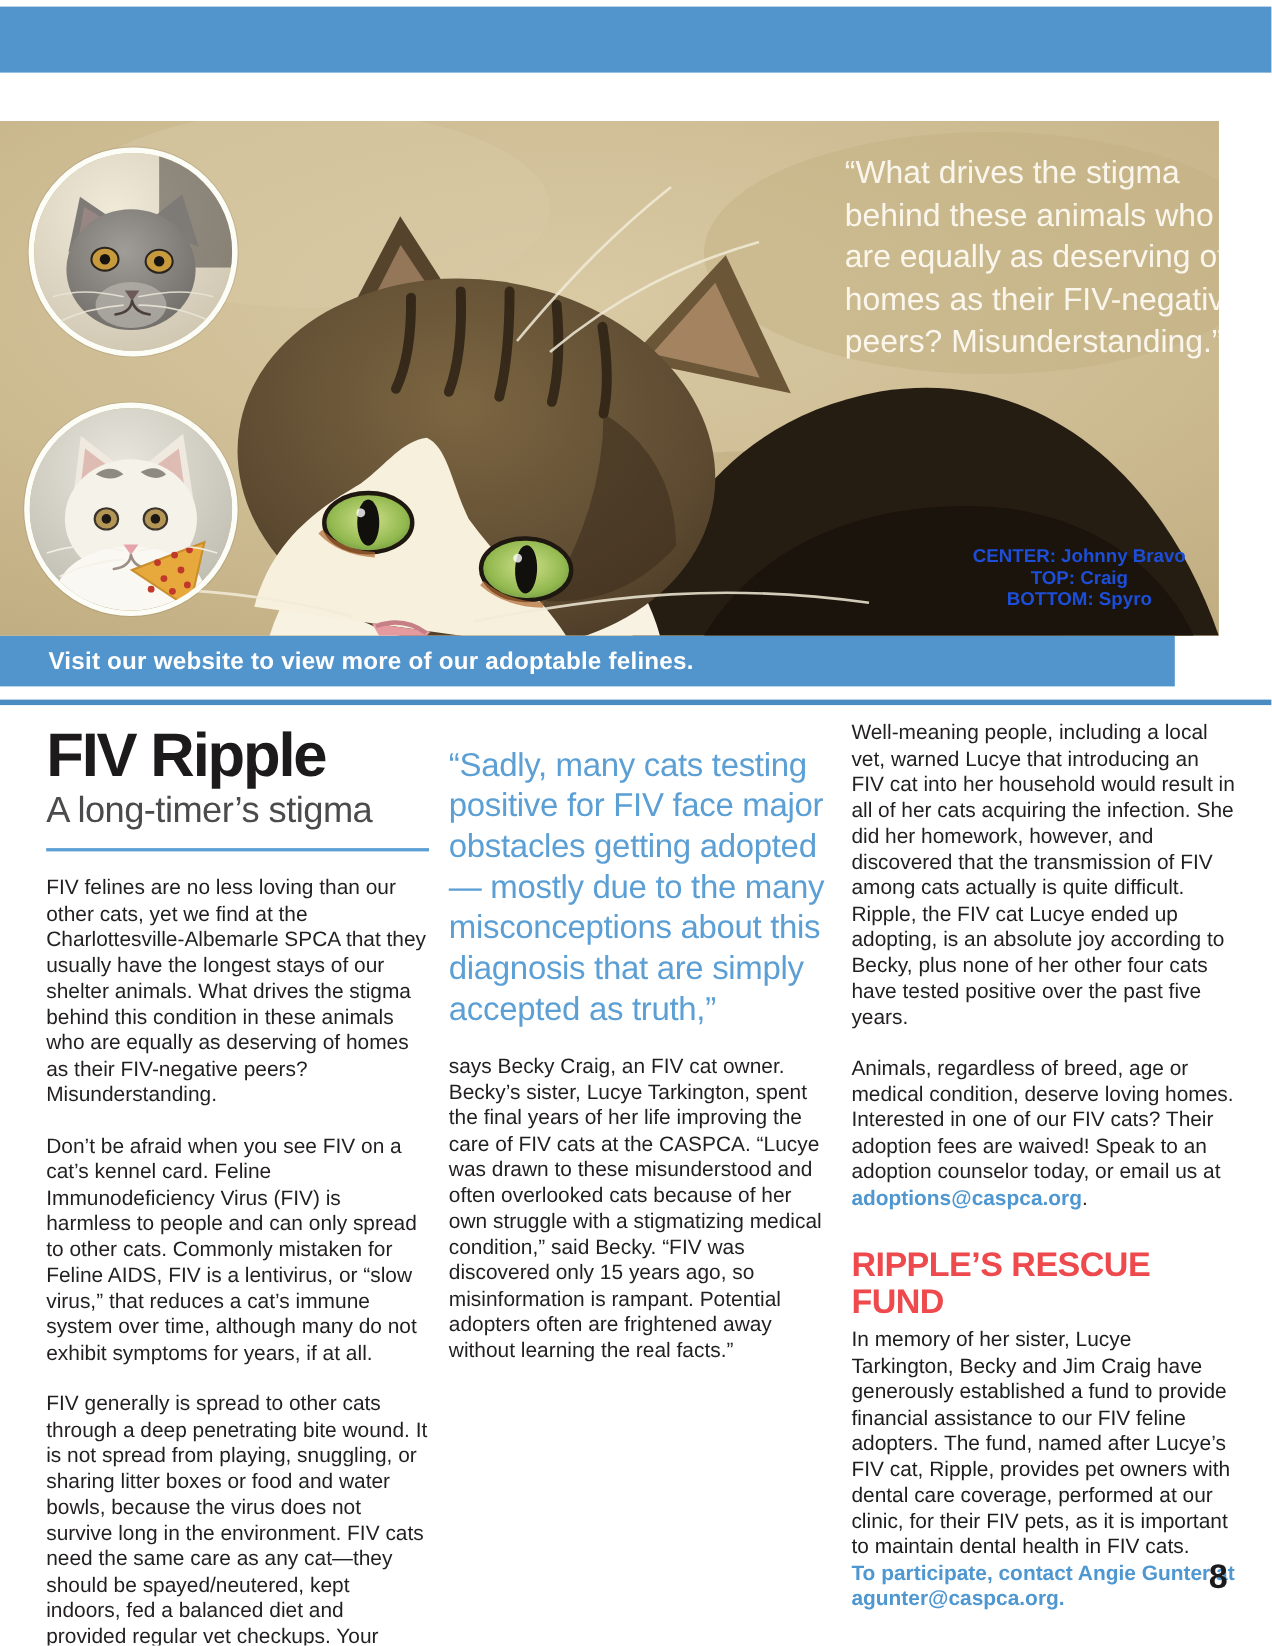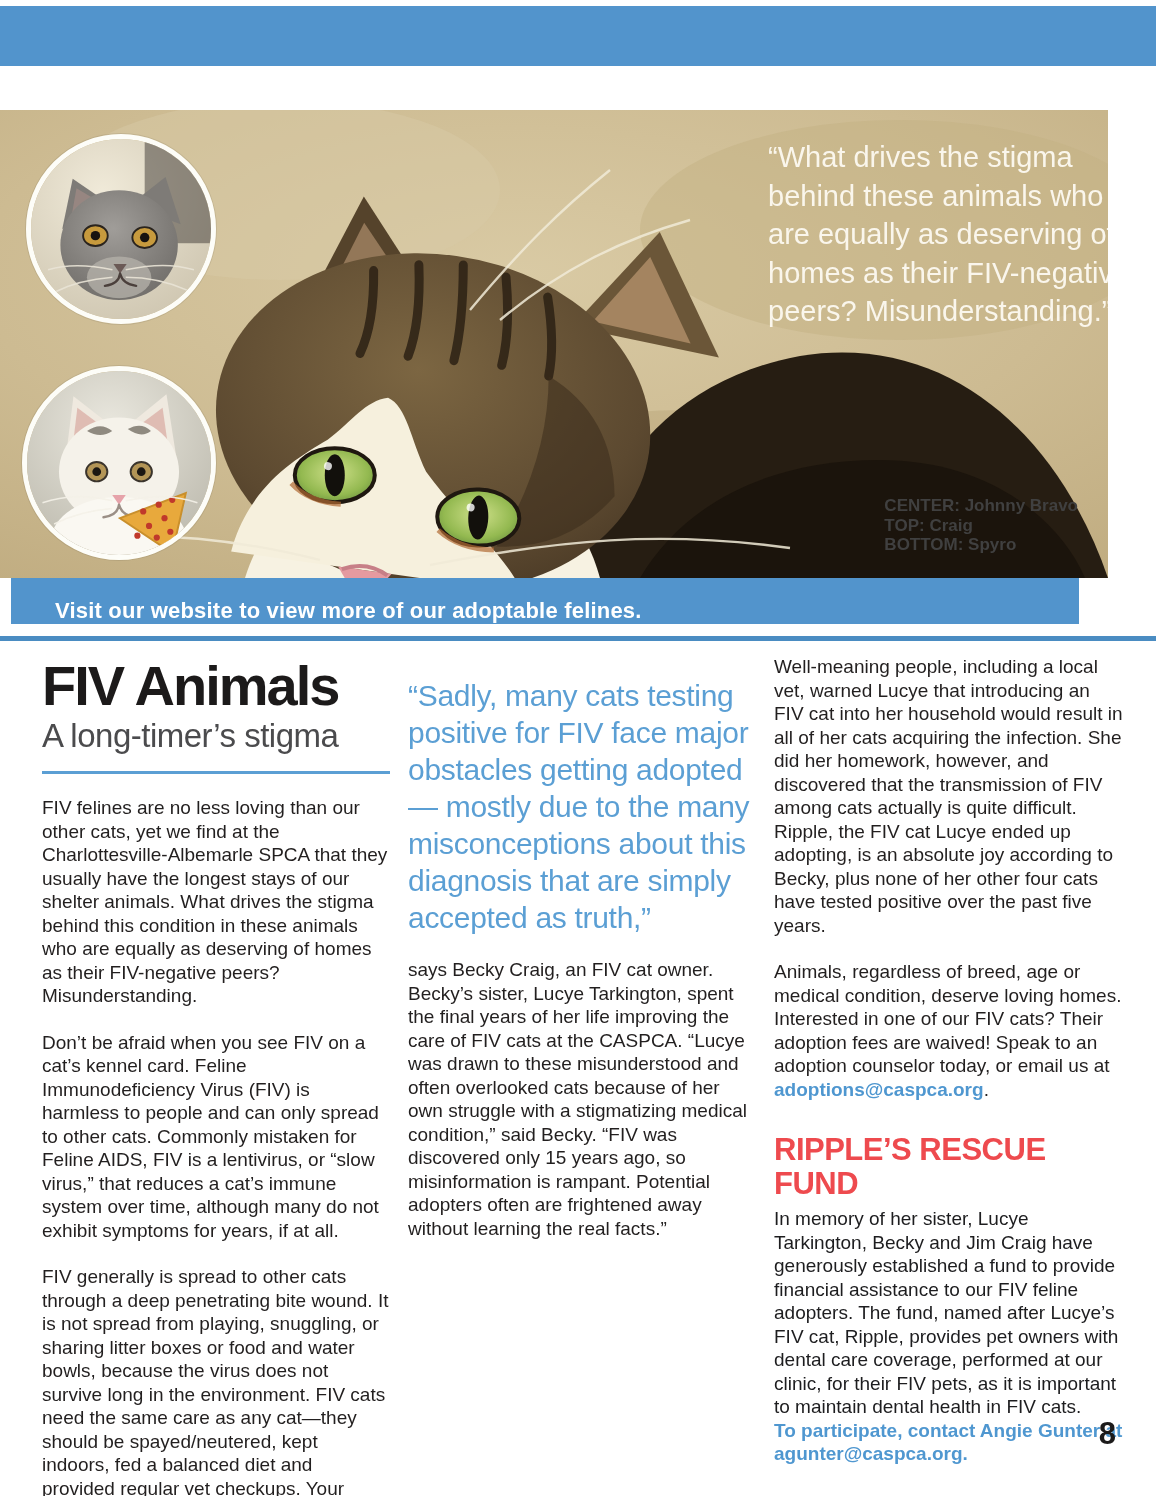--- a/index.html
+++ b/index.html
@@ -22,27 +22,27 @@
   .hero svg.main{position:absolute;inset:0;z-index:1;}
   .inset{position:absolute;border:5px solid #fdfdf8;border-radius:50%;overflow:hidden;z-index:3;box-shadow:0 0 0 1px rgba(0,0,0,.08);}
   .inset svg{display:block;}
   .inset1{left:26px;top:24px;width:190px;height:190px;}
   .inset2{left:22px;top:256px;width:194px;height:194px;}
   .hero-quote{
     position:absolute;z-index:2;left:768px;top:28px;width:372px;
     font-size:29px;line-height:38.5px;color:#faf6ec;font-weight:400;
   }
   .hero-credits{
-    position:absolute;z-index:2;right:30px;top:386px;text-align:left;
-    font-size:17px;line-height:19.5px;font-weight:bold;color:#404040;
+    position:absolute;z-index:2;right:30px;top:386px;text-align:center;
+    font-size:17px;line-height:19.5px;font-weight:bold;color:#1d4ed8;
   }
   
   .banner{
-    position:absolute;top:578px;left:11px;width:1068px;height:46px;background:var(--banner-blue);
-    display:flex;align-items:flex-end;padding-left:44px;
+    position:absolute;top:578px;left:0;width:1068px;height:46px;background:var(--banner-blue);
+    display:flex;align-items:center;padding-left:44px;
   }
   .banner span{font-size:22px;font-weight:bold;color:#ffffff;letter-spacing:.2px;}
   .divider{position:absolute;top:636px;left:0;width:1156px;height:5px;background:var(--rule-blue);}
   
   .article{position:absolute;top:655px;left:42px;width:1080px;display:flex;gap:18px;}
   .col{width:348px;flex:0 0 348px;}
   .col3{flex-basis:350px;width:350px;}
   .article p{font-size:19px;line-height:23.5px;margin:0 0 23px 0;}
   .title{font-size:56px;line-height:58px;font-weight:bold;letter-spacing:-2px;color:#1c1a1a;margin-top:2px;}
   .subtitle{font-size:33px;line-height:38px;font-weight:400;letter-spacing:-.5px;color:#4b4b4d;margin-top:2px;}
@@ -229,21 +229,21 @@
 </div>
 
 <div class="banner">
   <span>Visit our website to view more of our adoptable felines.</span>
 </div>
 <div class="divider"></div>
 
 <div class="article">
 
   <div class="col col1">
-    <div class="title">FIV Animals</div>
+    <div class="title">FIV Ripple</div>
     <div class="subtitle">A long-timer’s stigma</div>
     <div class="title-rule"></div>
     <p>FIV felines are no less loving than our other cats, yet we find at the Charlottesville-Albemarle SPCA that they usually have the longest stays of our shelter animals. What drives the stigma behind this condition in these animals who are equally as deserving of homes as their FIV-negative peers? Misunderstanding.</p>
     <p>Don’t be afraid when you see FIV on a cat’s kennel card. Feline Immunodeficiency Virus (FIV) is harmless to people and can only spread to other cats. Commonly mistaken for Feline AIDS, FIV is a lentivirus, or “slow virus,” that reduces a cat’s immune system over time, although many do not exhibit symptoms for years, if at all.</p>
     <p>FIV generally is spread to other cats through a deep penetrating bite wound. It is not spread from playing, snuggling, or sharing litter boxes or food and water bowls, because the virus does not survive long in the environment. FIV cats need the same care as any cat—they should be spayed/neutered, kept indoors, fed a balanced diet and provided regular vet checkups. Your</p>
   </div>
 
   <div class="col col2">
     <div class="pullquote">“Sadly, many cats testing positive for FIV face major obstacles getting adopted— mostly due to the many misconceptions about this diagnosis that are simply accepted as truth,”</div>
     <p>says Becky Craig, an FIV cat owner. Becky’s sister, Lucye Tarkington, spent the final years of her life improving the care of FIV cats at the CASPCA. “Lucye was drawn to these misunderstood and often overlooked cats because of her own struggle with a stigmatizing medical condition,” said Becky. “FIV was discovered only 15 years ago, so misinformation is rampant. Potential adopters often are frightened away without learning the real facts.”</p>

